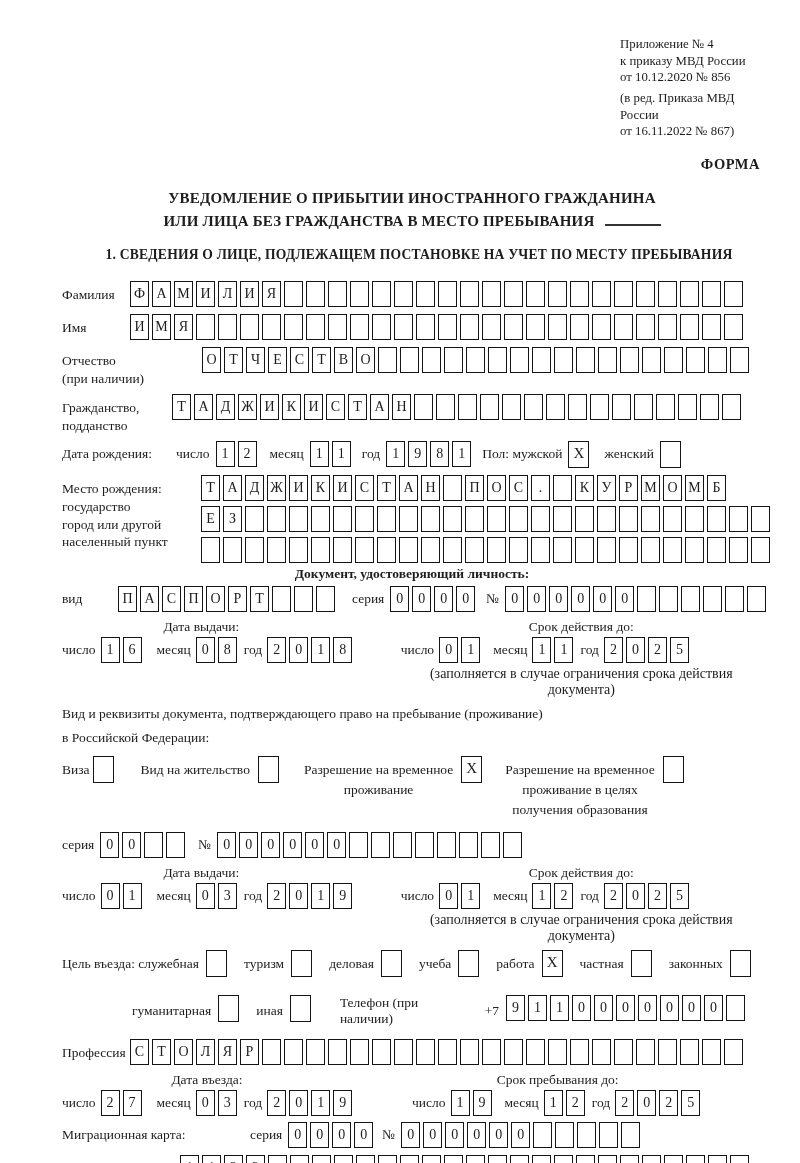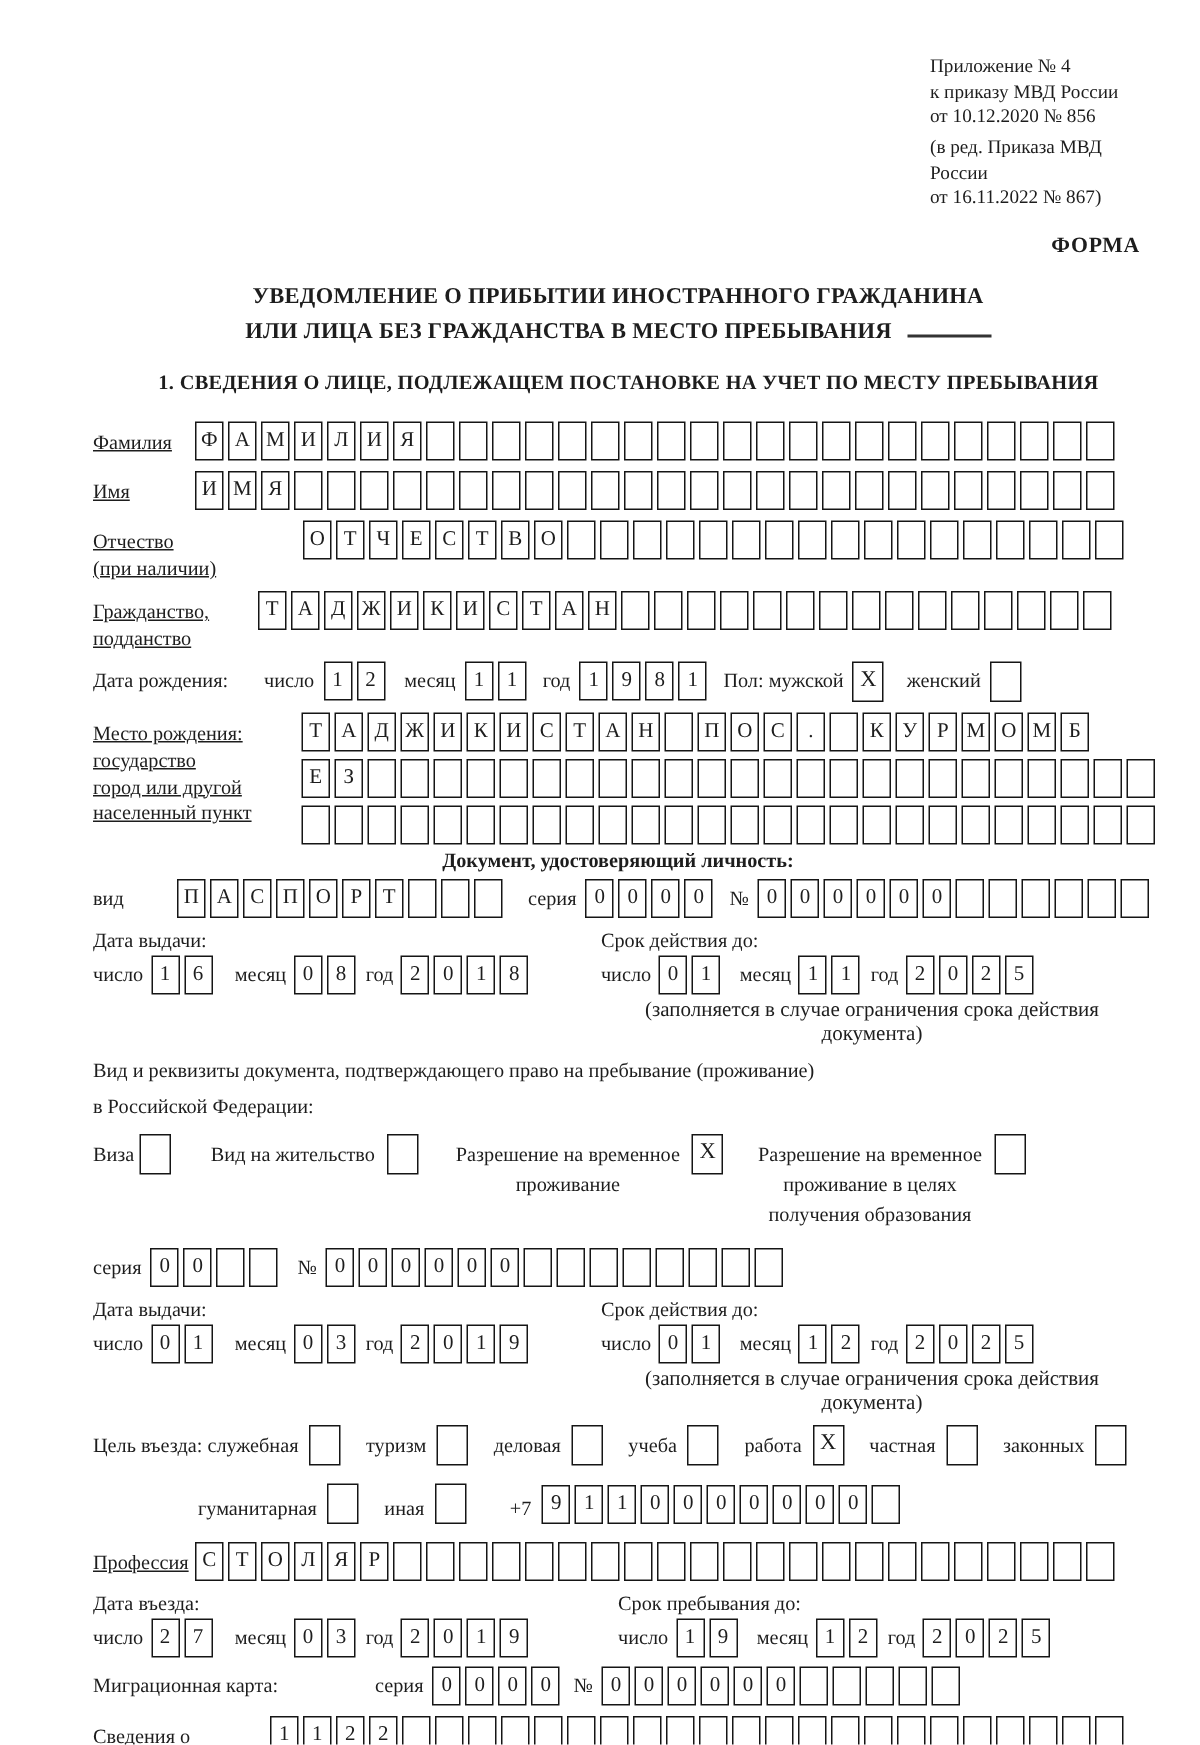--- a/index.html
+++ b/index.html
@@ -16,26 +16,26 @@
   .blank-line{display:inline-block;width:56px;border-bottom:2px solid #333;height:12px;margin-left:10px;}
   .sec-head{font-weight:bold;font-size:13.6px;text-align:center;margin:0 -20px 18px -6px;letter-spacing:.2px;}
 
   
   .grid{display:inline-flex;flex-wrap:nowrap;}
   .cell{flex:none;display:inline-block;box-sizing:border-box;width:19px;height:26px;margin-right:3px;
         border:1.7px solid #151515;text-align:center;line-height:23px;font-size:14px;background:#fff;}
   .cbx .cell{width:21px;height:27px;font-size:15px;}
 
   .frow{display:flex;align-items:flex-start;margin-bottom:7px;}
-  .flabel{flex:none;padding-top:5px;line-height:1.3;text-decoration:underline;}
+  .flabel{flex:none;padding-top:5px;line-height:1.3;}
   .inline-lbl{padding:5px 6px 0 0;flex:none;}
 
   .dates{display:flex;margin-bottom:2px;}
   .dcol{display:flex;flex-direction:column;}
-  .dcol .dtitle{margin-bottom:2px;}
+  .dcol .dtitle{text-align:center;margin-bottom:2px;}
   .dfields{display:flex;align-items:flex-start;}
   .dfields .t{padding:5px 5px 0 0;}
   .dnote{font-size:14px;text-align:center;margin-top:3px;}
 
   .para{line-height:1.75;margin:4px 0 2px 0;}
 
   .permits{display:flex;align-items:flex-start;margin:6px 0 12px 0;}
   .pitem{display:flex;align-items:flex-start;}
   .pitem .ptext{text-align:center;line-height:1.5;padding-top:4px;}
   .pitem .grid{margin-left:8px;}
@@ -563,20 +563,21 @@
 
   <div class="purpose" style="margin-left:70px;align-items:center;">
     <span class="t">гуманитарная</span>
     <span class="grid cbx">
         <span class="cell"></span>
       </span>
     <span class="t">иная</span>
     <span class="grid cbx" style="margin-right:26px">
         <span class="cell"></span>
       </span>
+    <span class="t" style="margin-right:18px">Телефон (при наличии)</span>
     <span class="t">+7</span>
     <span class="grid">
         <span class="cell">9</span>
         <span class="cell">1</span>
         <span class="cell">1</span>
         <span class="cell">0</span>
         <span class="cell">0</span>
         <span class="cell">0</span>
         <span class="cell">0</span>
         <span class="cell">0</span>

